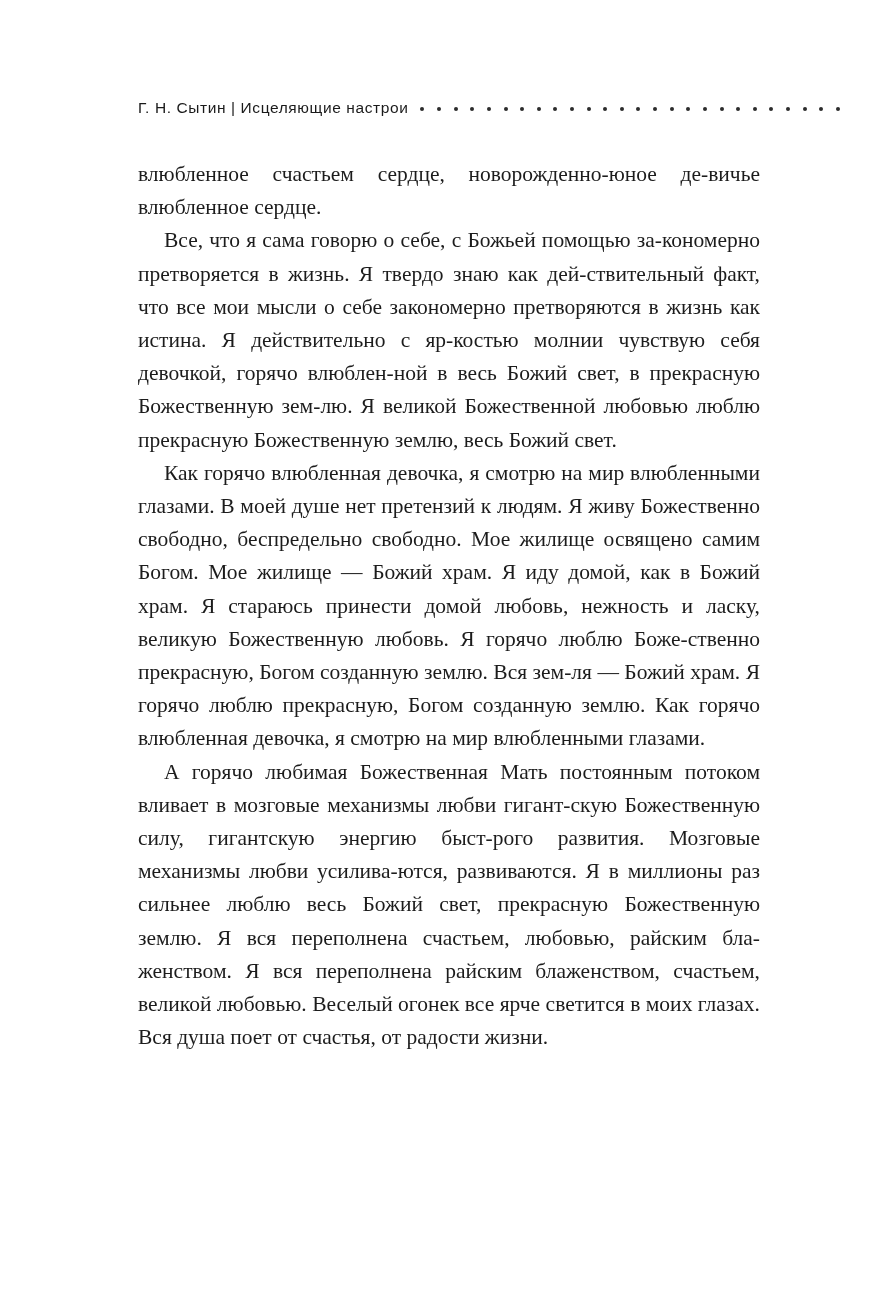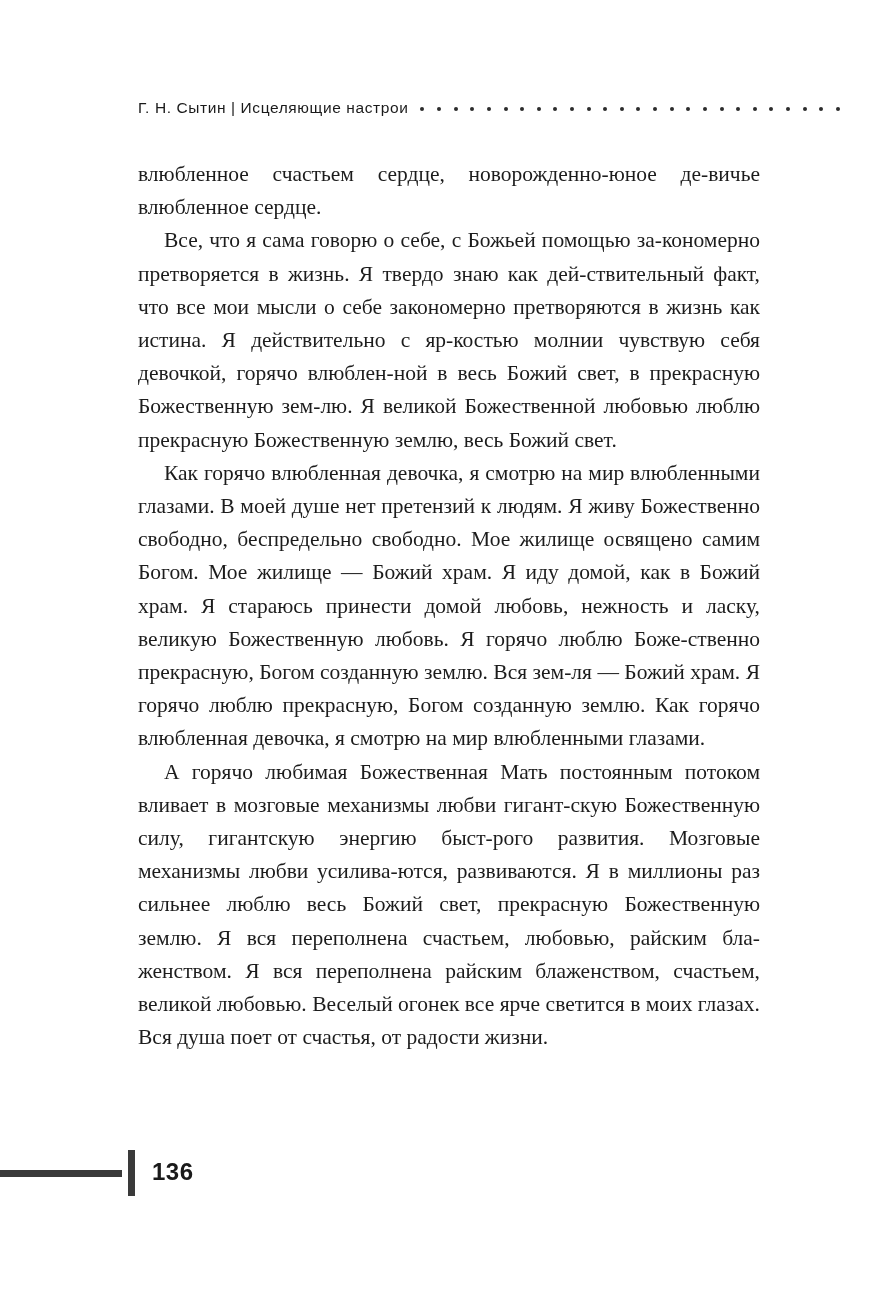--- a/index.html
+++ b/index.html
@@ -150,19 +150,14 @@
       </span>
   </div>
 
   <div class="body-col">
       <p class="para">влюбленное счастьем сердце, новорожденно-юное де-вичье влюбленное сердце.</p>
       <p class="para indent">Все, что я сама говорю о себе, с Божьей помощью за-кономерно претворяется в жизнь. Я твердо знаю как дей-ствительный факт, что все мои мысли о себе закономерно претворяются в жизнь как истина. Я действительно с яр-костью молнии чувствую себя девочкой, горячо влюблен-ной в весь Божий свет, в прекрасную Божественную зем-лю. Я великой Божественной любовью люблю прекрасную Божественную землю, весь Божий свет.</p>
       <p class="para indent">Как горячо влюбленная девочка, я смотрю на мир влюбленными глазами. В моей душе нет претензий к людям. Я живу Божественно свободно, беспредельно свободно. Мое жилище освящено самим Богом. Мое жилище — Божий храм. Я иду домой, как в Божий храм. Я стараюсь принести домой любовь, нежность и ласку, великую Божественную любовь. Я горячо люблю Боже-ственно прекрасную, Богом созданную землю. Вся зем-ля  — Божий храм. Я горячо люблю прекрасную, Богом созданную землю. Как горячо влюбленная девочка, я смотрю на мир влюбленными глазами.</p>
       <p class="para indent">А горячо любимая Божественная Мать постоянным потоком вливает в мозговые механизмы любви гигант-скую Божественную силу, гигантскую энергию быст-рого развития. Мозговые механизмы любви усилива-ются, развиваются. Я в миллионы раз сильнее люблю весь Божий свет, прекрасную Божественную землю. Я вся переполнена счастьем, любовью, райским бла-женством. Я вся переполнена райским блаженством, счастьем, великой любовью. Веселый огонек все ярче светится в моих глазах. Вся душа поет от счастья, от радости жизни.</p>
     </div>
 
-  <div class="folio-wrap">
-    <div class="folio-rule"></div>
-    <div class="folio-bar"></div>
-    <div class="folio-number">136</div>
-  </div>
 
 </div>
 
 </body></html>

